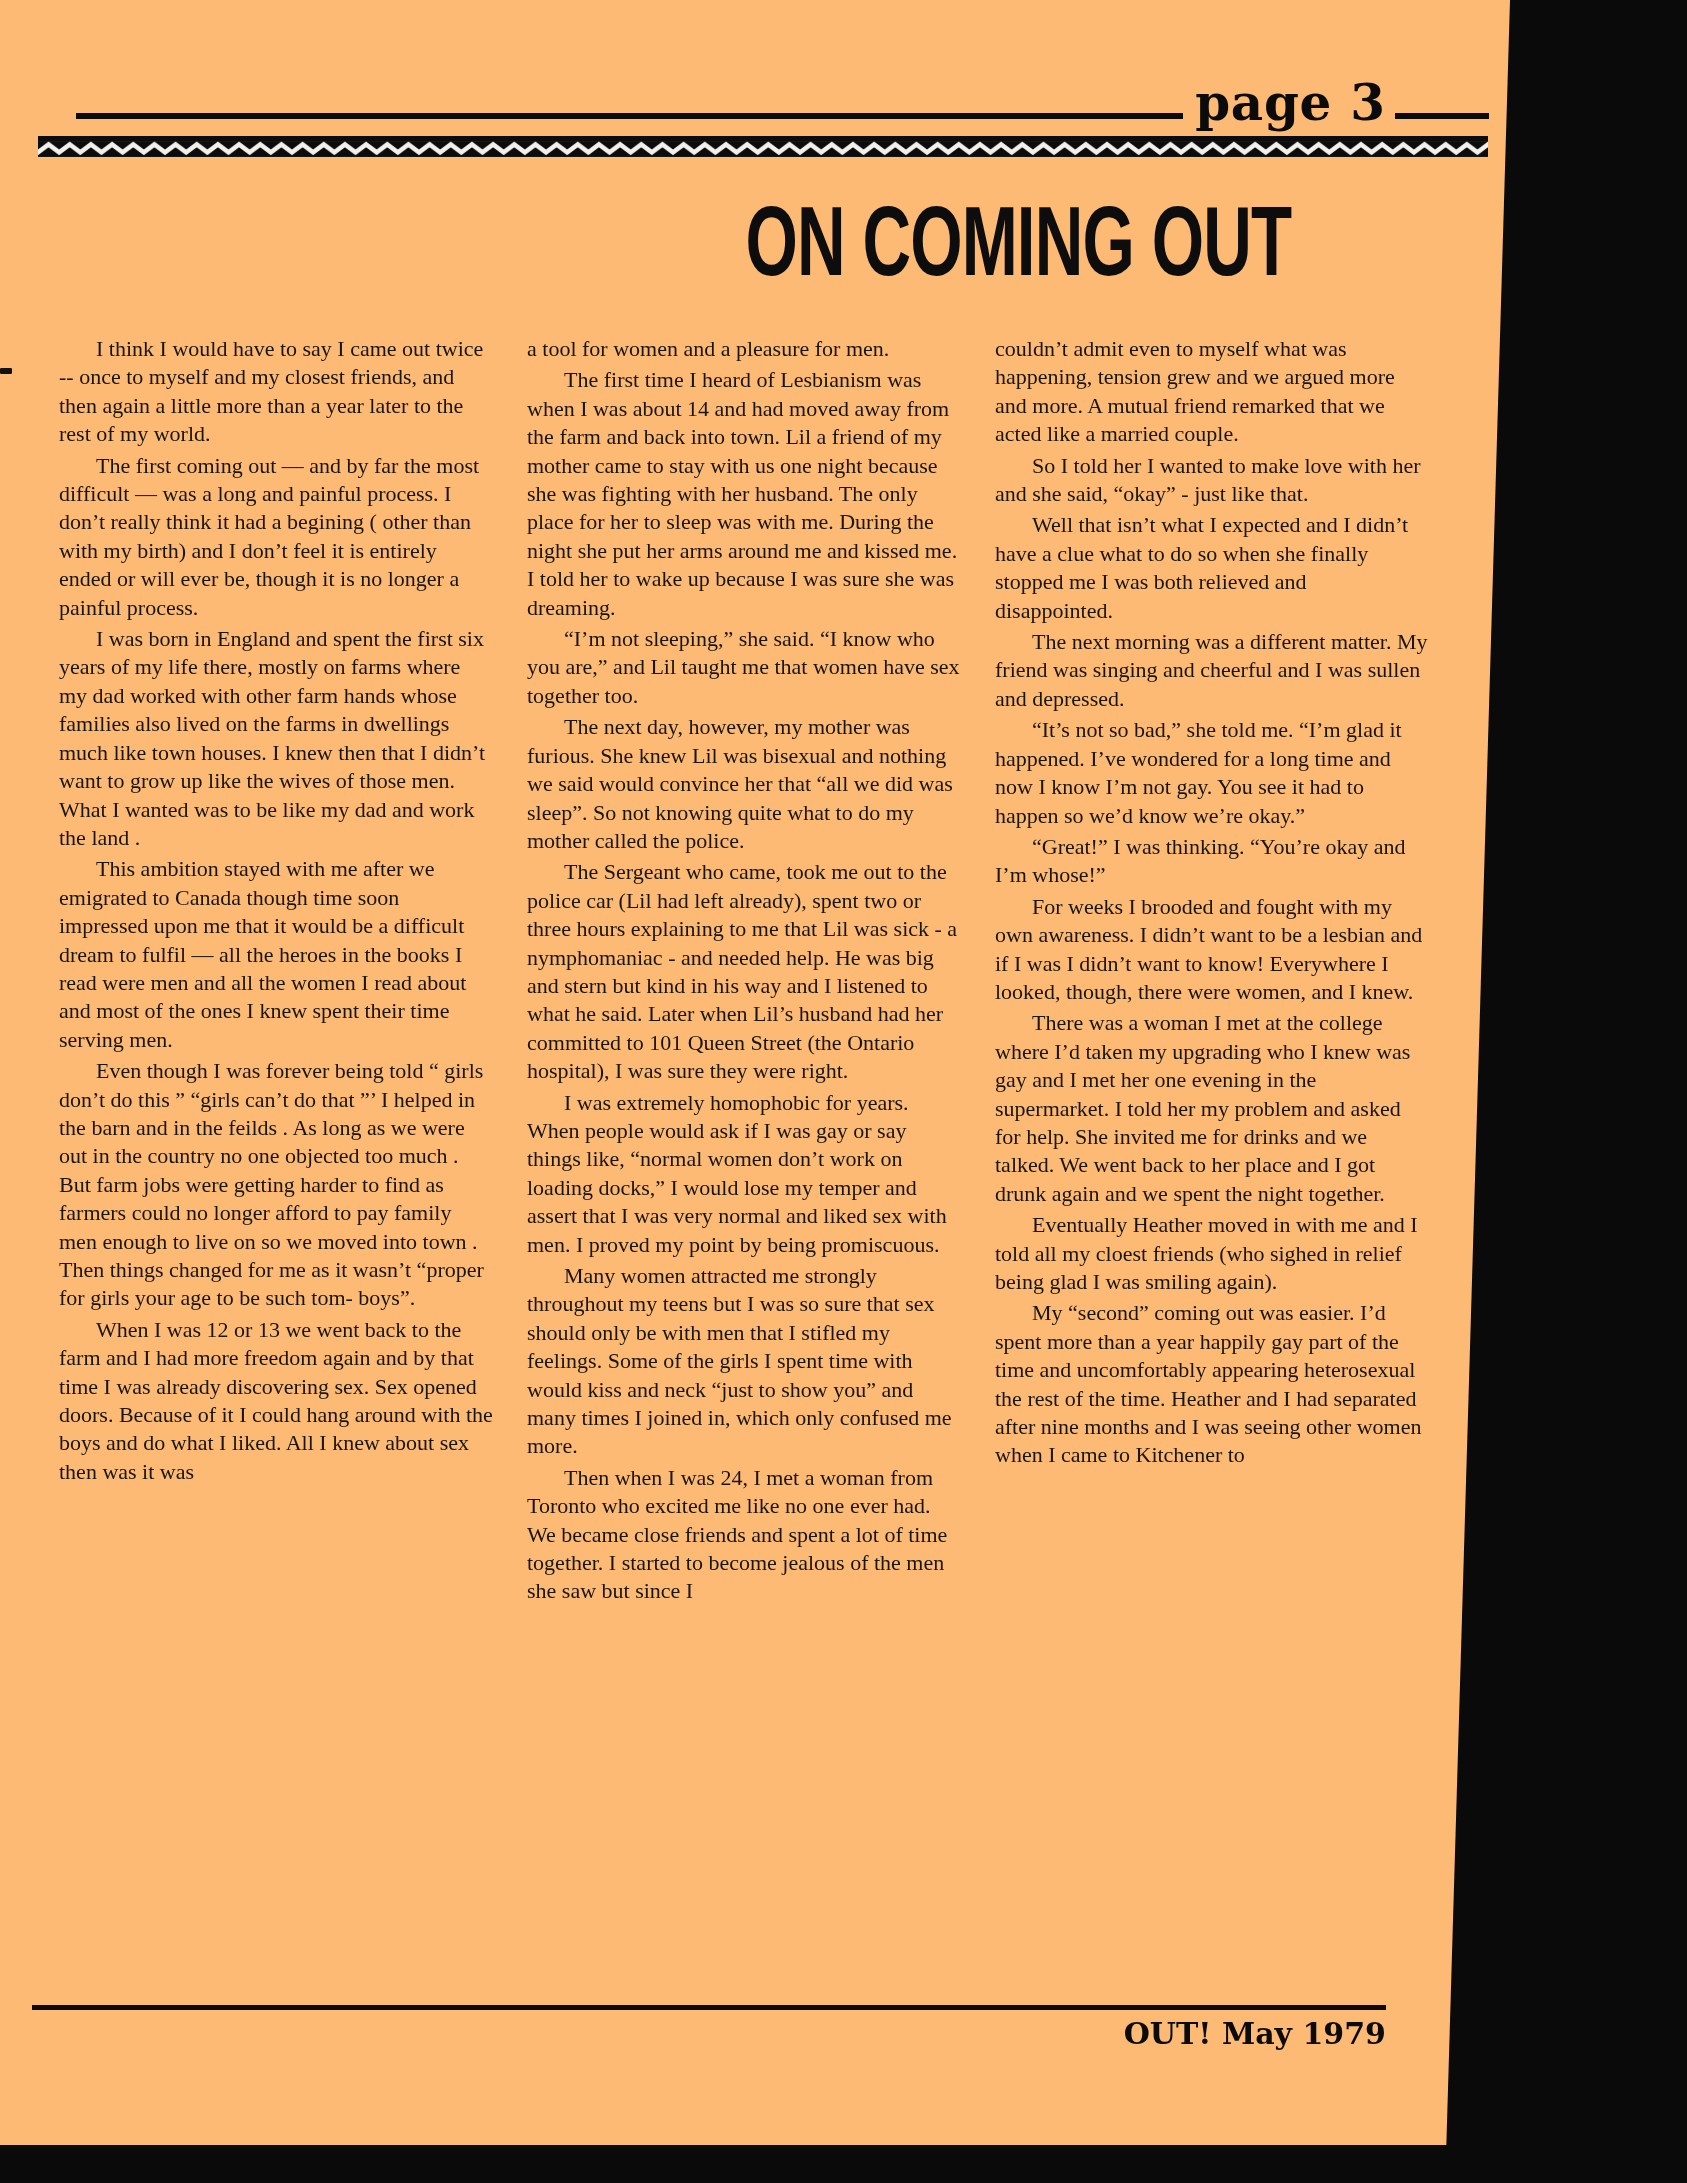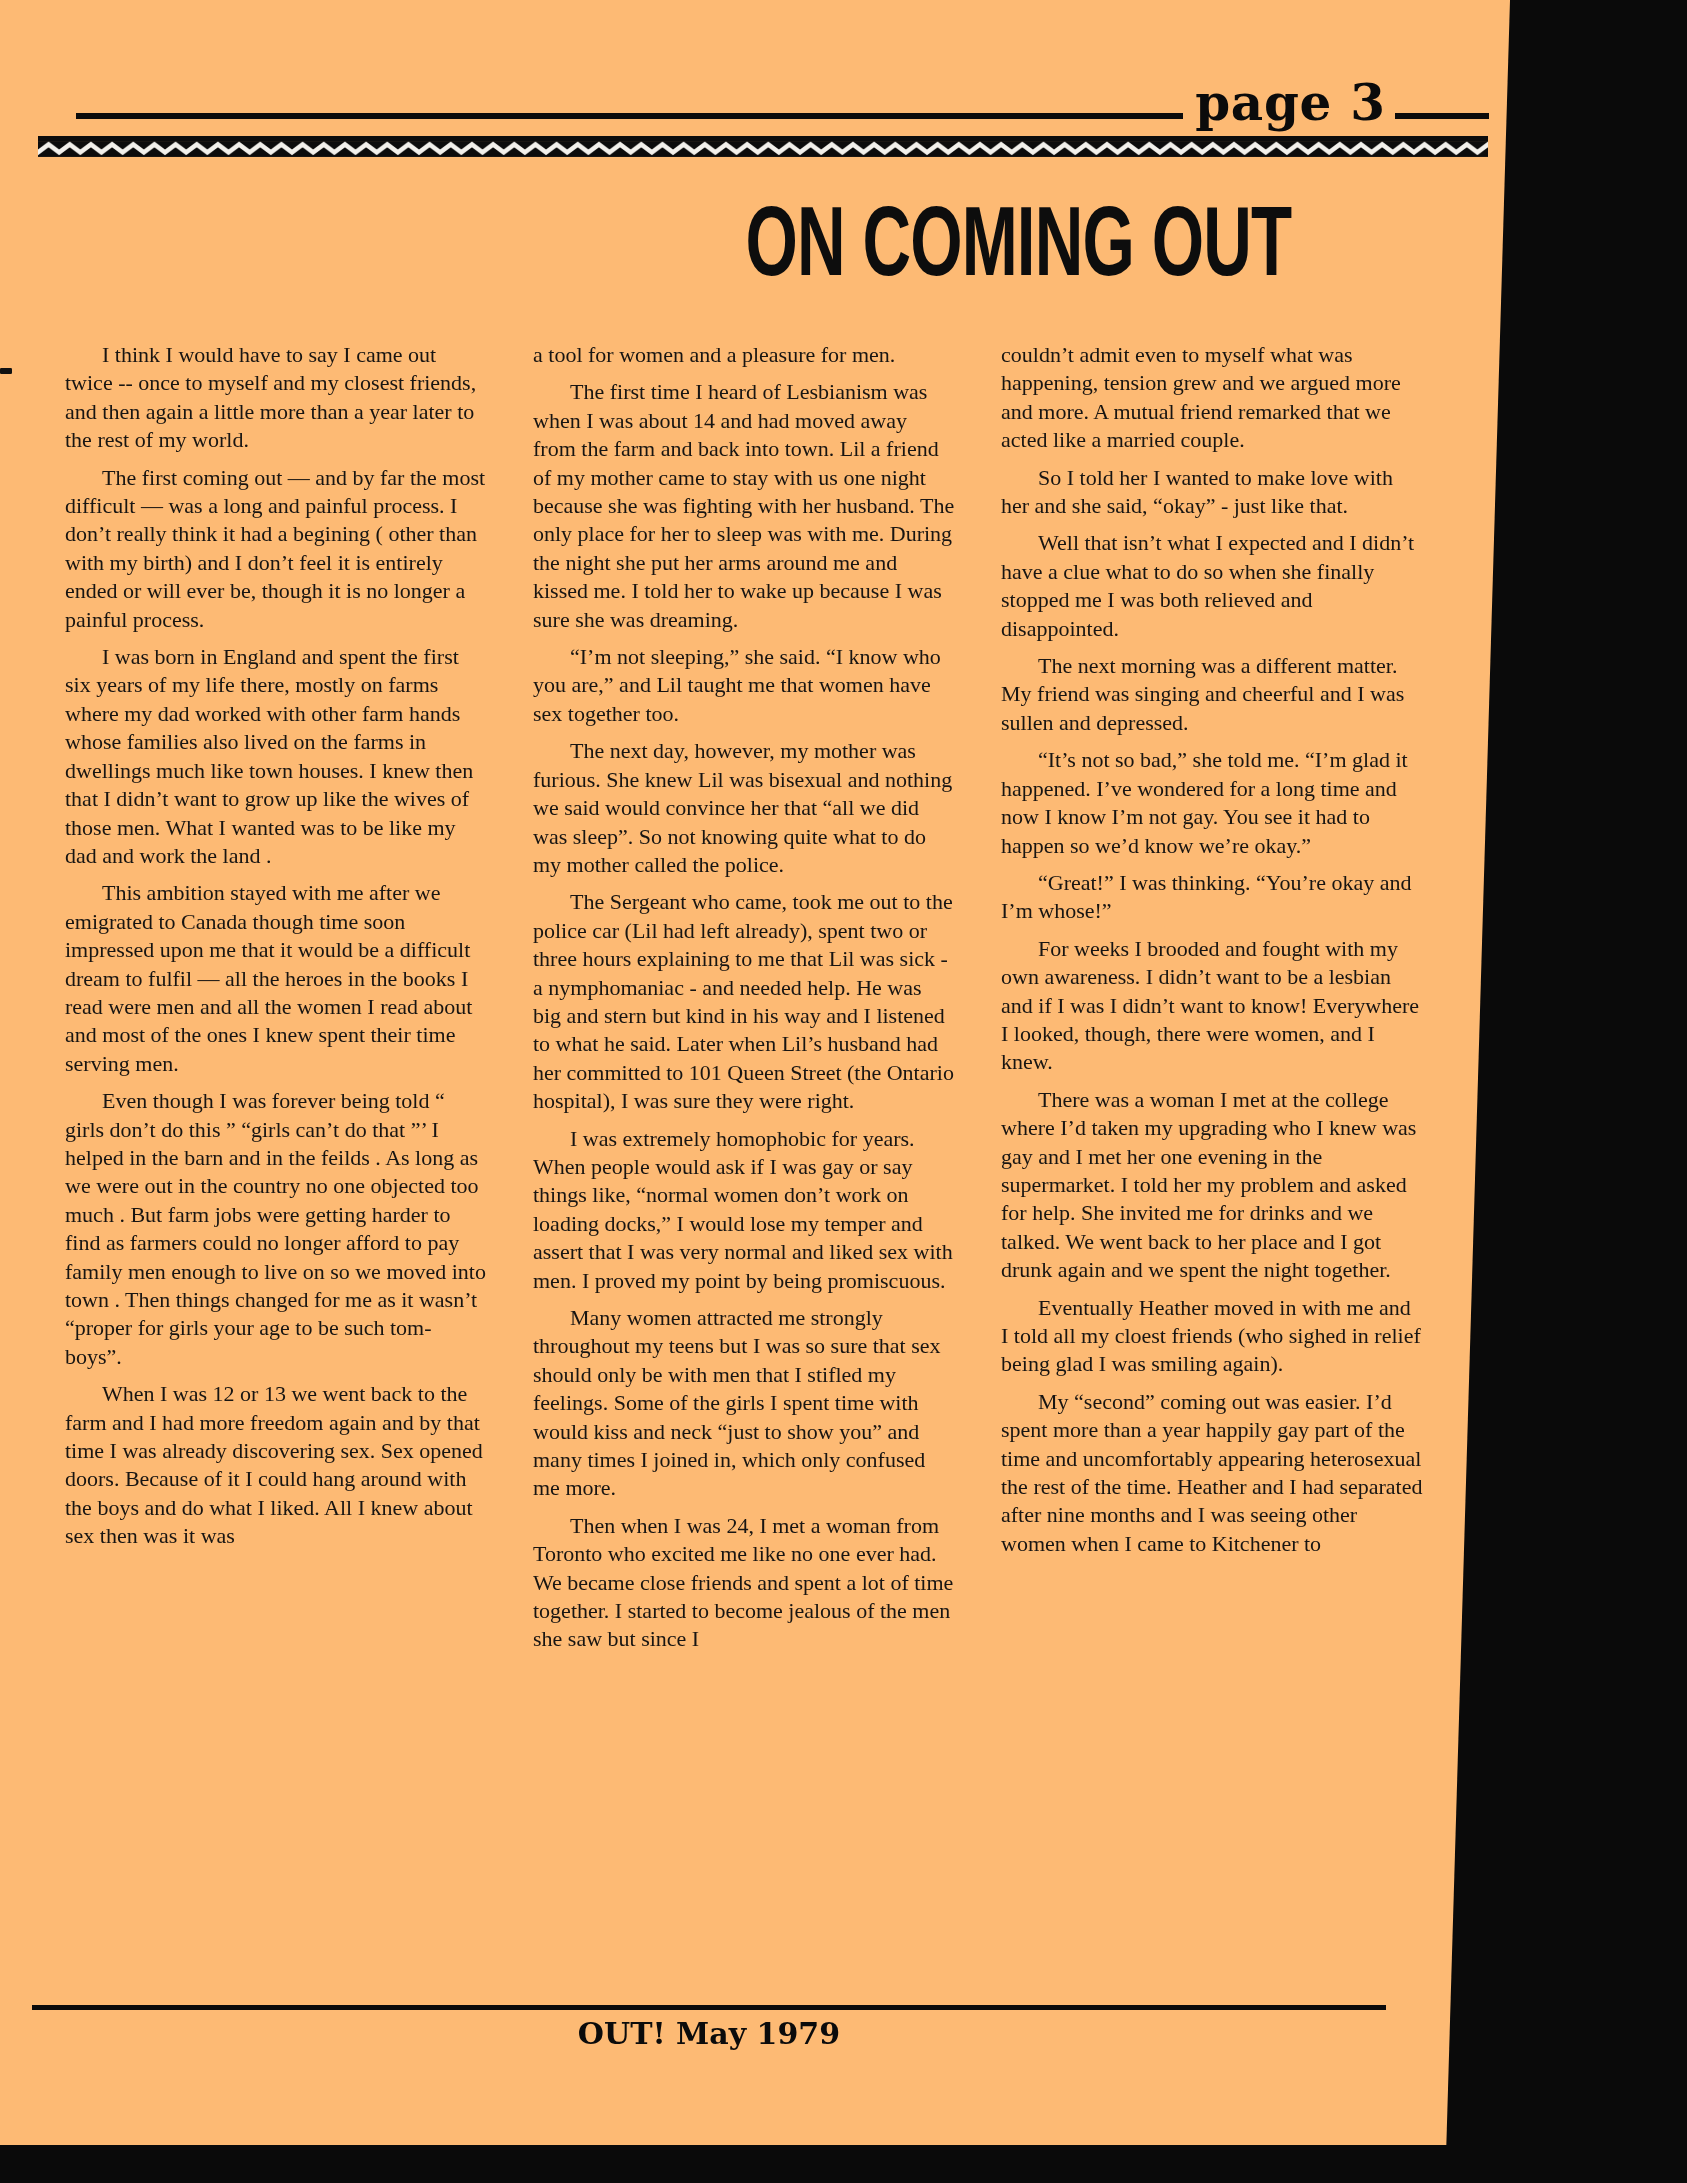--- a/index.html
+++ b/index.html
@@ -57,30 +57,30 @@
     position:absolute;top:332px;left:56px;width:1376px;height:1634px;
     display:flex;gap:28px;
     overflow:hidden;
   }
   .col{
     width:440px;min-width:440px;
     font-size:22px;line-height:28.4px;
     text-align:left;
     color:#181512;
   }
-  .col p{margin:9px;}
+  .col p{margin:3px;}
   .col p.indent{text-indent:37px;}
   
   .footer-rule{
     position:absolute;top:2005px;left:32px;width:1354px;height:4.6px;
     background:#0b0b0b;
   }
   .footer-credit{
     position:absolute;top:2015px;left:32px;width:1354px;
-    text-align:center;
+    text-align:right;
     font-family:"DejaVu Serif", serif;
     font-weight:bold;
     font-size:30px;line-height:37px;
     color:#0b0b0b;
   }
   
   .scan-edge-right{
     position:absolute;top:0;left:1510px;width:265px;height:2183px;
     background:#0a0a0a;
     transform:skewX(-1.7deg);

